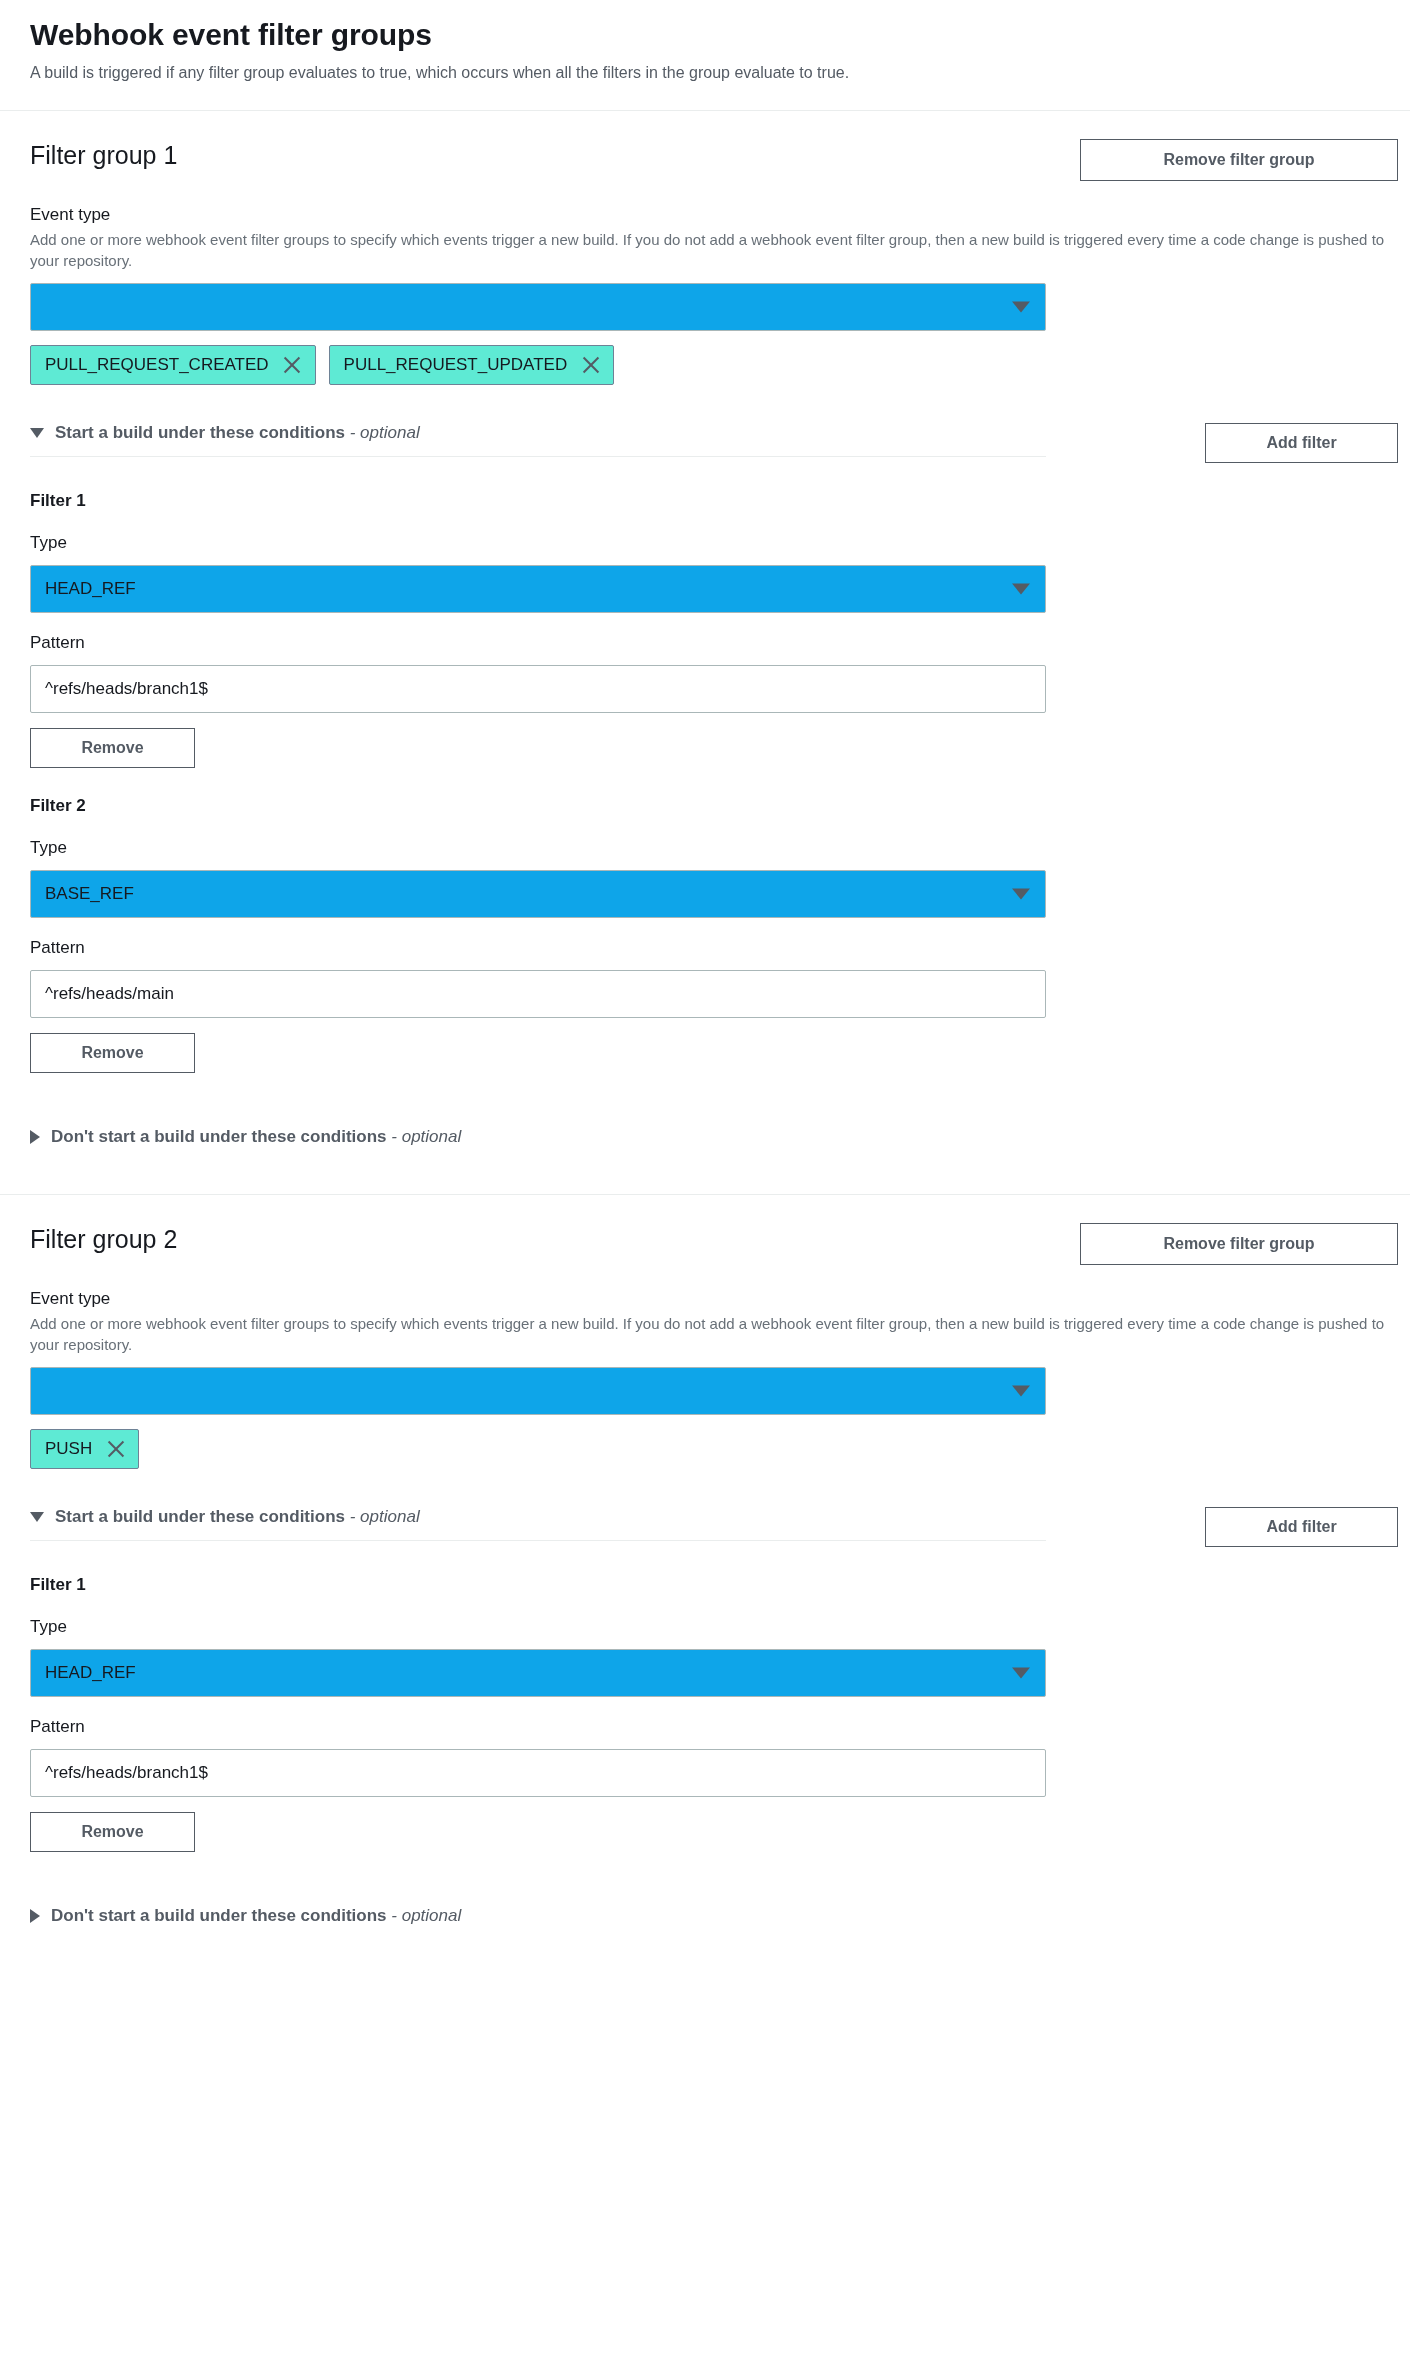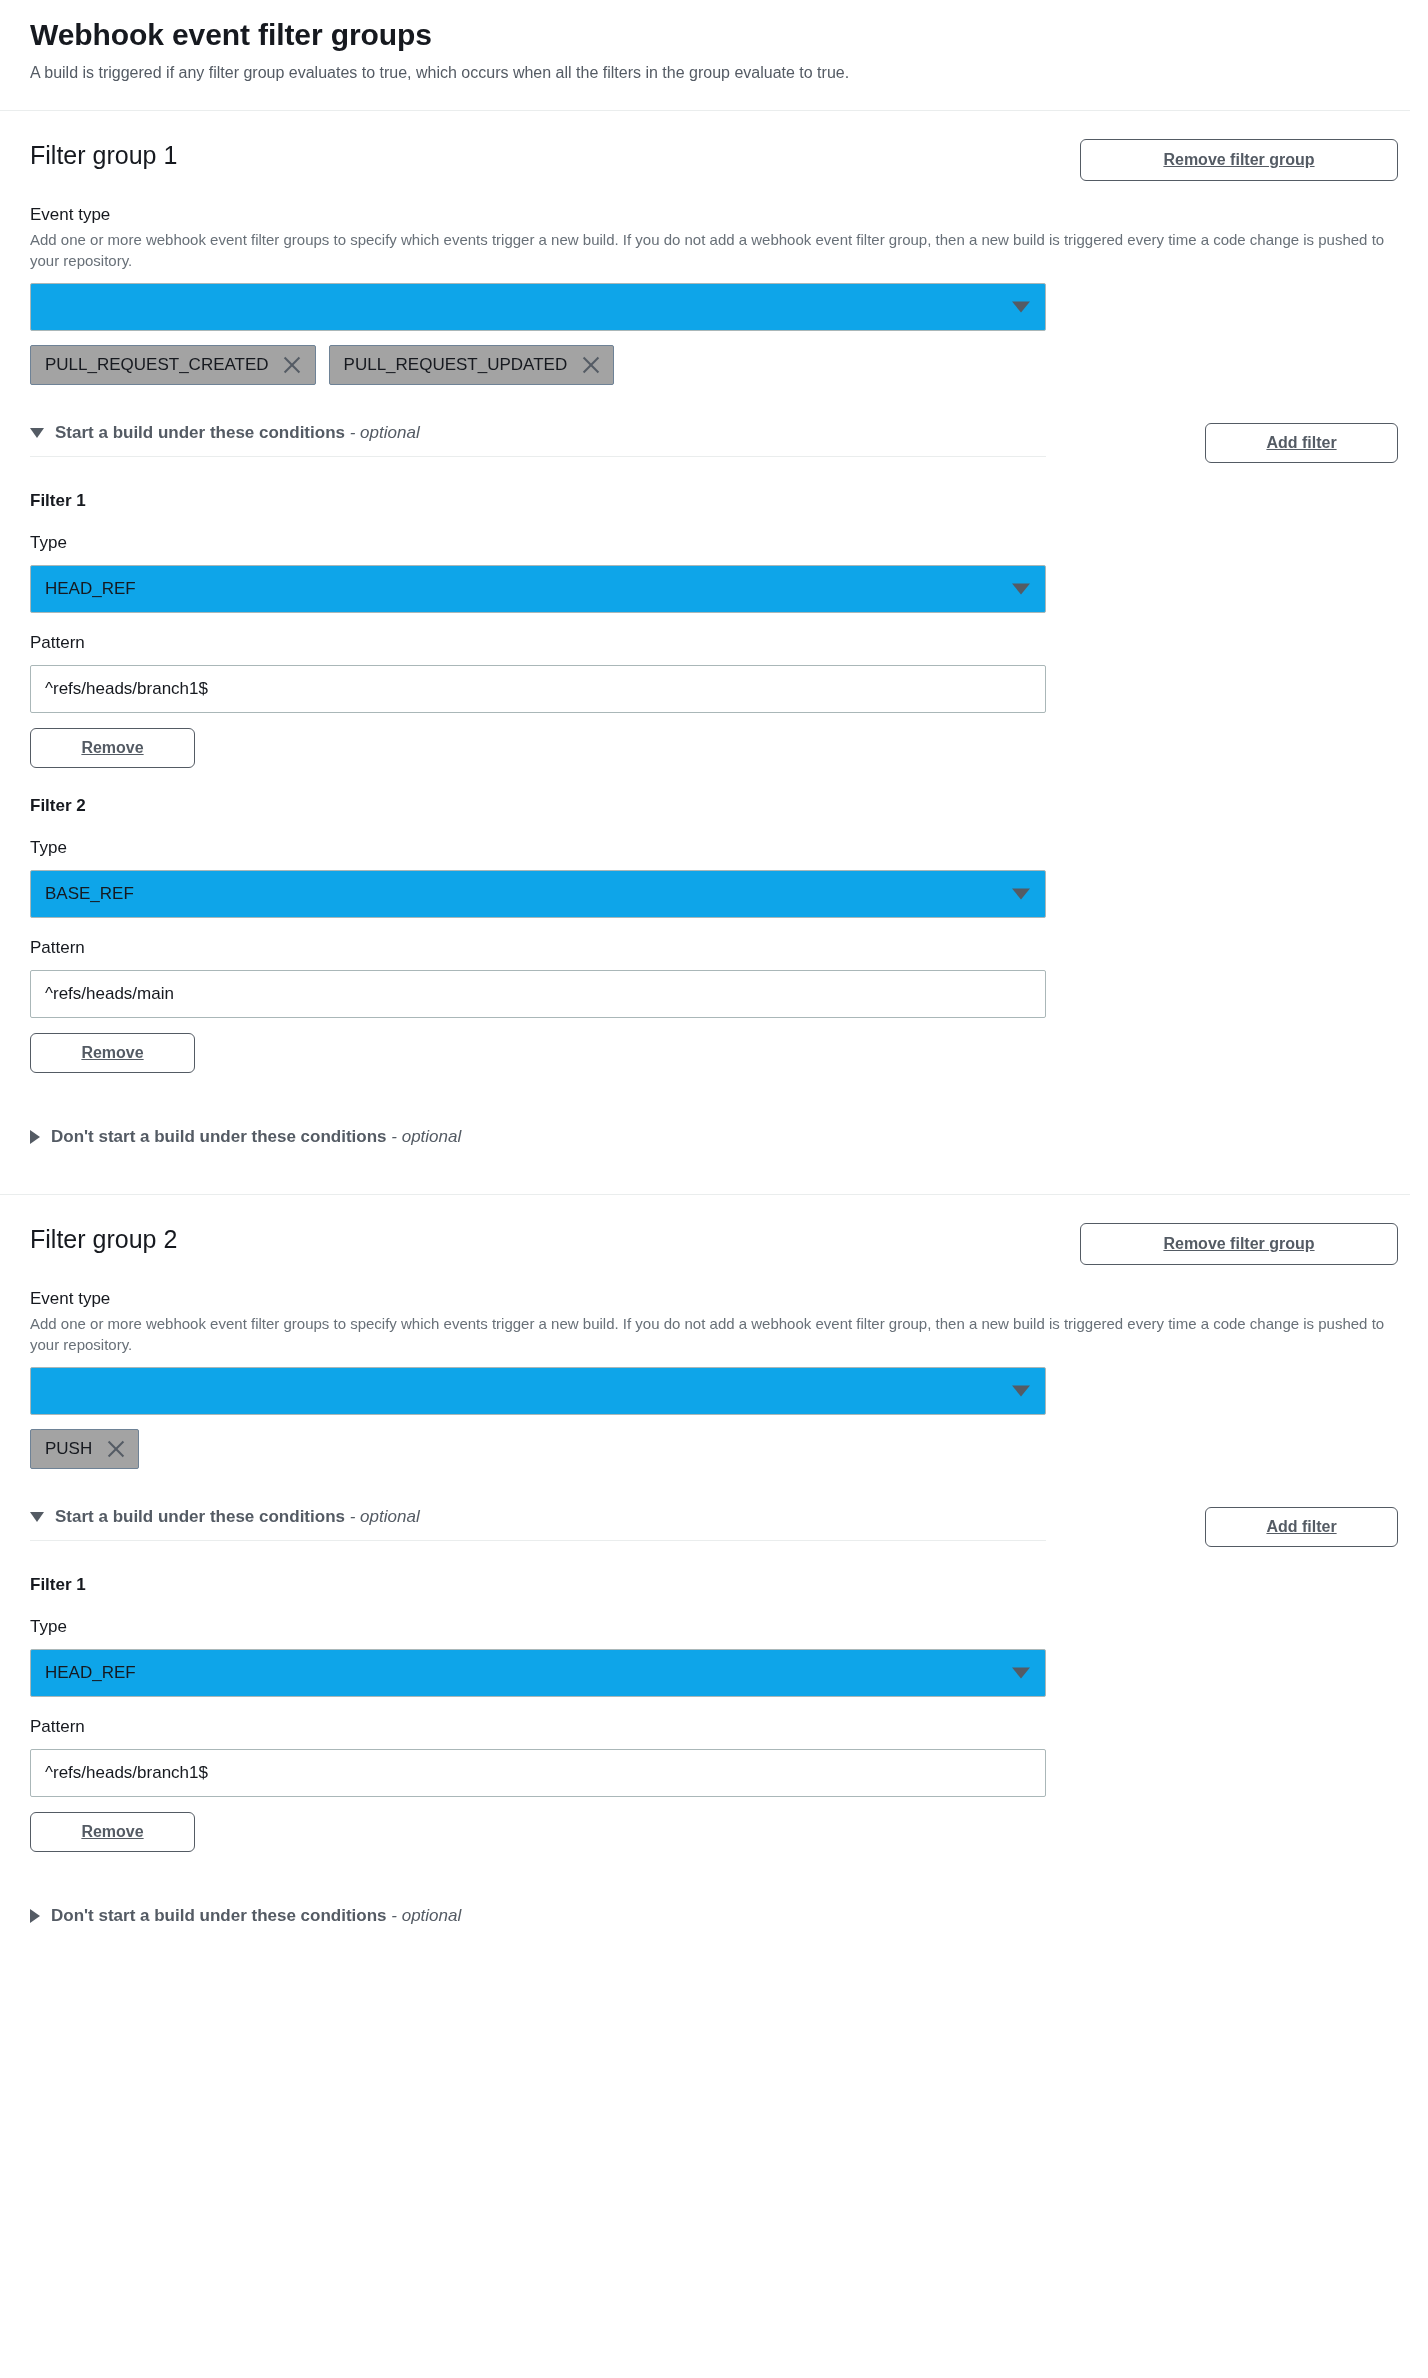--- a/index.html
+++ b/index.html
@@ -68,25 +68,24 @@
     margin: 0;
   }
 
   .btn {
     font-family: "Liberation Sans", sans-serif;
     font-size: 16px;
     font-weight: 700;
     color: #545b64;
     background: #ffffff;
     border: 1px solid #545b64;
-    border-radius: 6px;
+    border-radius: 0;
     cursor: pointer;
     line-height: 1;
     white-space: nowrap;
-    text-decoration: underline;
   }
   .btn-remove-group {
     height: 42px;
     padding: 0 26px;
     min-width: 318px;
   }
   .btn-add-filter {
     height: 40px;
     padding: 0 16px;
     min-width: 193px;
@@ -168,21 +167,21 @@
     flex-wrap: wrap;
     gap: 13px;
     margin-top: 14px;
   }
   .token {
     display: inline-flex;
     align-items: center;
     gap: 14px;
     height: 40px;
     padding: 0 13px 0 14px;
-    background: #a3a3a3;
+    background: #5eead4;
     border: 1px solid #6e8296;
     border-radius: 2px;
     font-size: 17px;
     color: #16191f;
     cursor: default;
   }
   .token-x {
     display: inline-block;
     width: 19px;
     height: 19px;

